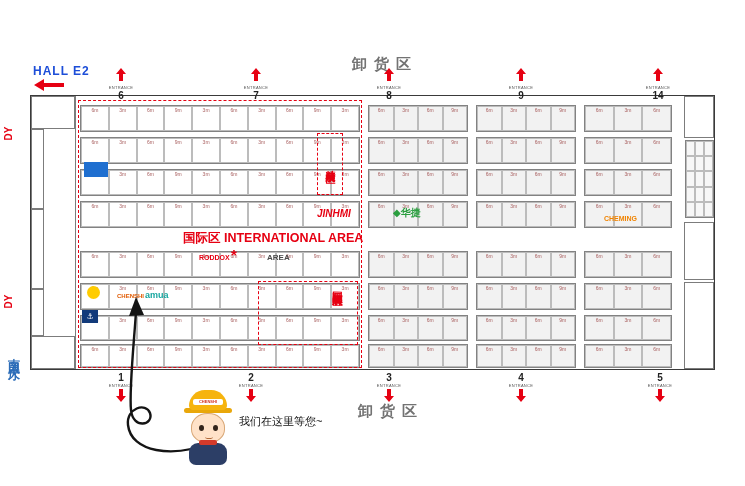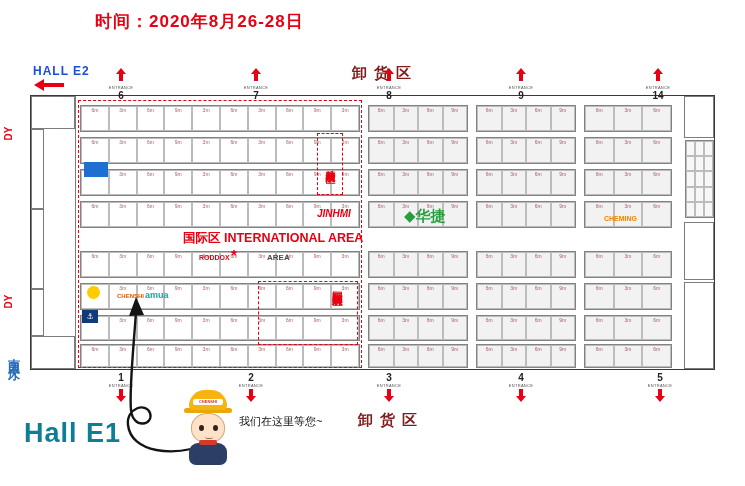--- a/index.html
+++ b/index.html
@@ -3,21 +3,21 @@
 <meta charset="utf-8">
 <style>
   html,body{margin:0;padding:0;}
   .canvas{position:relative;width:745px;height:486px;background:#ffffff;
     font-family:"Liberation Sans","DejaVu Sans",sans-serif;overflow:hidden;}
   .abs{position:absolute;}
   
   .hdr-time{position:absolute;left:95px;top:10px;font-size:17px;font-weight:bold;color:#e60012;letter-spacing:1px;}
   .hdr-loc{position:absolute;left:405px;top:10px;font-size:17px;font-weight:bold;color:#1b2a63;letter-spacing:1px;}
   
-  .unload{position:absolute;font-size:15px;font-weight:bold;color:#7f1d1d;letter-spacing:7px;margin-top:9px;}
+  .unload{position:absolute;font-size:15px;font-weight:bold;color:#737373;letter-spacing:7px;}
   .unload.top{left:352px;top:55px;}
   .unload.bottom{left:358px;top:402px;}
   .hall-e2{position:absolute;left:33px;top:64px;font-size:12px;font-weight:bold;color:#1d4ed8;letter-spacing:1px;}
   .hall-e2-arrow{position:absolute;left:34px;top:79px;}
   .dy{position:absolute;left:2px;font-size:10px;font-weight:bold;color:#e60012;transform:rotate(-90deg);}
   .dy.up{top:128px;}
   .dy.low{top:296px;}
   .south-lobby{position:absolute;left:5px;top:348px;writing-mode:vertical-rl;font-size:12px;font-weight:bold;color:#2b6cb8;letter-spacing:3px;}
   .hall-e1{position:absolute;left:24px;top:418px;font-size:27px;font-weight:bold;color:#0e7e95;letter-spacing:1px;}
   
@@ -56,34 +56,32 @@
   .m-scarf{left:19px;top:50px;width:18px;height:5px;background:#d43a2a;border-radius:2px;}
   .m-body{left:9px;top:53px;width:38px;height:22px;background:#2c3e66;border-radius:9px 9px 7px 7px;}
   .speech{position:absolute;left:239px;top:414px;font-size:11px;color:#111;}
   .overlay-svg{position:absolute;left:0;top:0;pointer-events:none;}
 </style>
 </head>
 <body>
 
 <div class="canvas">
 
-  <div class="hdr-time">时间：2020年8月26-28日</div>
 
   <div class="unload top">卸货区</div>
   <div class="unload bottom">卸货区</div>
 
   <div class="hall-e2">HALL E2</div>
   <svg class="hall-e2-arrow" width="30" height="12">
     <polygon points="0,6 10,0 10,4 30,4 30,8 10,8 10,12" fill="#e60012"></polygon>
   </svg>
 
   <div class="dy up">DY</div>
   <div class="dy low">DY</div>
   <div class="south-lobby">南入口大厅</div>
-  <div class="hall-e1">Hall E1</div>
 
   <div class="hall-outline"></div>
 
   <div id="gen-layer" class="abs" style="left:0;top:0;width:745px;height:486px;">
       <div class="room" style="left: 31px; top: 96px; width: 44px; height: 33px;"></div>
       <div class="room" style="left: 31px; top: 129px; width: 13px; height: 80px;"></div>
       <div class="room" style="left: 31px; top: 209px; width: 13px; height: 80px;"></div>
       <div class="room" style="left: 31px; top: 289px; width: 13px; height: 47px;"></div>
       <div class="room" style="left: 31px; top: 336px; width: 44px; height: 33px;"></div>
       <div class="room" style="left: 684px; top: 96px; width: 30px; height: 42px;"></div>
@@ -339,21 +337,21 @@
         <div class="cell"></div>
         <div class="cell"></div>
       </div>
       <div class="logo" style="left: 84px; top: 162px; width: 24px; height: 15px; background: rgb(31, 111, 208);"></div>
       <div class="logo" style="left: 87px; top: 286px; width: 13px; height: 13px; background: rgb(255, 204, 0); border-radius: 50%;"></div>
       <div class="logo" style="left: 82px; top: 310px; width: 16px; height: 13px; background: rgb(18, 58, 122); color: rgb(255, 255, 255); font-size: 8px;">⚓</div>
       <div class="logo" style="left: 231px; top: 247px; color: rgb(230, 0, 18); font-size: 15px;">*</div>
       <div class="logo" style="left: 199px; top: 254px; color: rgb(230, 0, 18); font-size: 7px;">RODDOX</div>
       <div class="logo" style="left: 267px; top: 254px; color: rgb(74, 74, 74); font-size: 8px;">AREA</div>
       <div class="logo" style="left: 317px; top: 209px; color: rgb(230, 0, 18); font-size: 10px; font-style: italic;">JINHMI</div>
-      <div class="logo" style="left: 404px; top: 208px; color: rgb(42, 158, 63); font-size: 15px;">◆华捷</div>
+      <div class="logo" style="left: 393px; top: 208px; color: rgb(42, 158, 63); font-size: 10px;">◆华捷</div>
       <div class="logo" style="left: 604px; top: 215px; color: rgb(240, 131, 0); font-size: 7px;">CHEMING</div>
       <div class="logo" style="left: 145px; top: 291px; color: rgb(24, 167, 160); font-size: 9px;">amua</div>
       <div class="logo" style="left: 117px; top: 293px; color: rgb(224, 90, 0); font-size: 6px;">CHENSHI</div>
       <div class="entrance ent-top" style="left: 107px;"><svg width="10" height="13">
           <polygon points="5,0 10,6 7,6 7,13 3,13 3,6 0,6" fill="#e60012"></polygon>
         </svg><div class="ent-label">ENTRANCE</div><div class="ent-num">6</div></div>
       <div class="entrance ent-top" style="left: 242px;"><svg width="10" height="13">
           <polygon points="5,0 10,6 7,6 7,13 3,13 3,6 0,6" fill="#e60012"></polygon>
         </svg><div class="ent-label">ENTRANCE</div><div class="ent-num">7</div></div>
       <div class="entrance ent-top" style="left: 375px;"><svg width="10" height="13">

